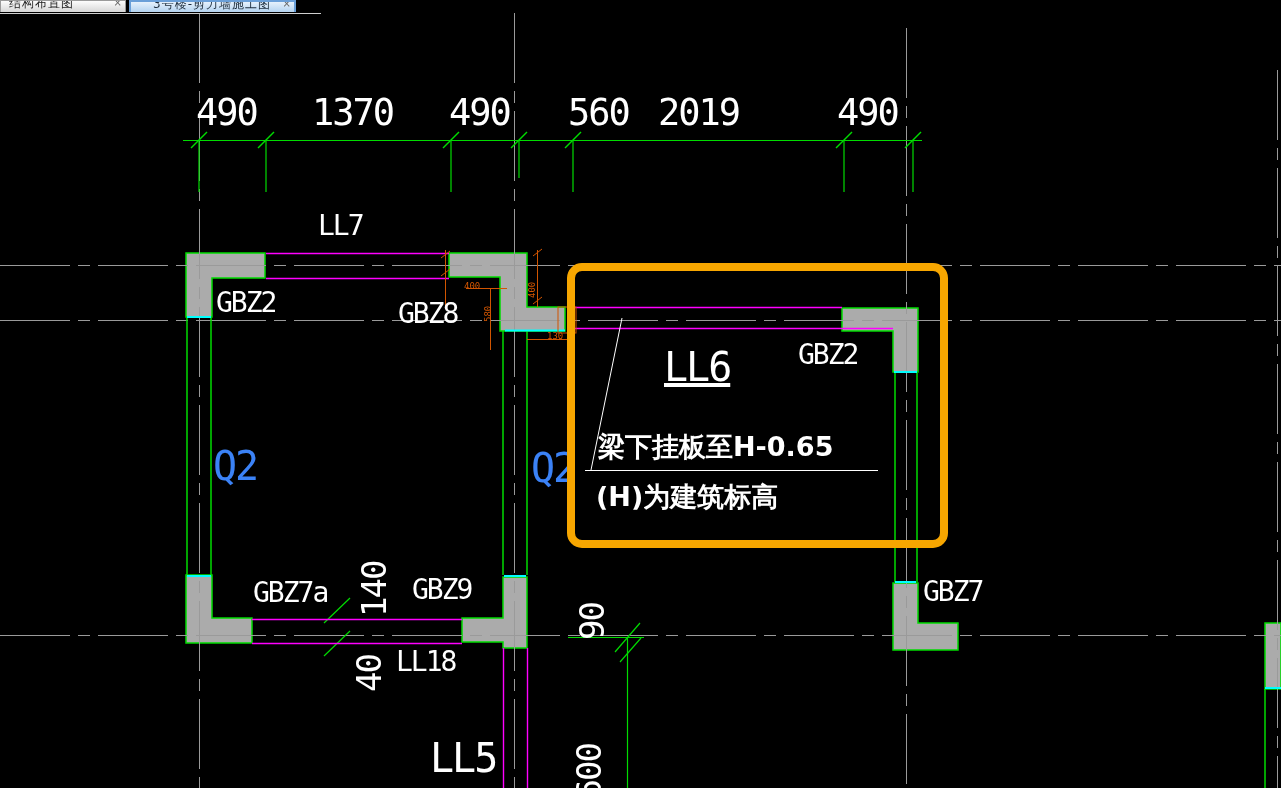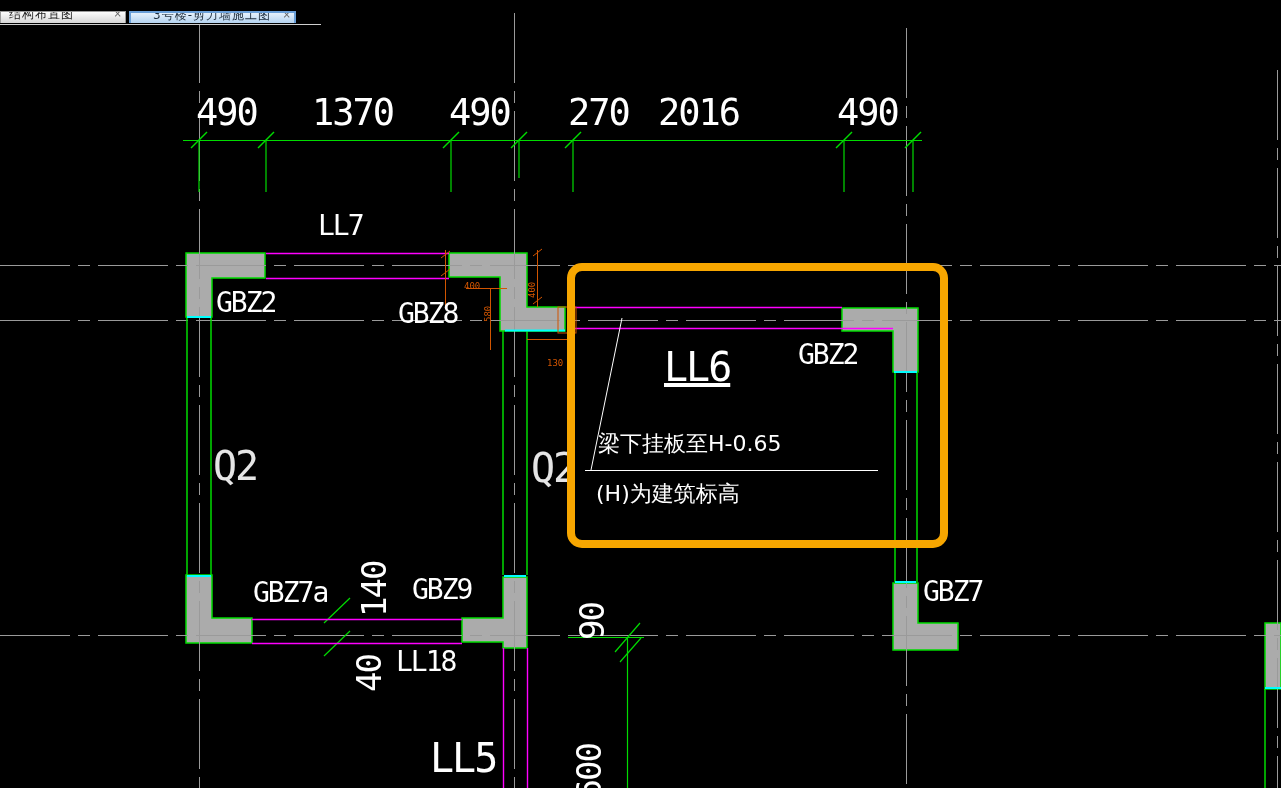--- a/index.html
+++ b/index.html
@@ -1,36 +1,36 @@
 <!DOCTYPE html>
 <html><head>
 <meta charset="utf-8">
 <style>
   html,body{margin:0;padding:0;background:#000;}
   #stage{position:relative;width:1281px;height:788px;background:#000;overflow:hidden;
          font-family:"DejaVu Sans",sans-serif;}
   
-  #tabbar{position:absolute;left:0;top:11px;width:321px;height:13px;z-index:50;
+  #tabbar{position:absolute;left:0;top:0;width:321px;height:13px;z-index:50;
           border-bottom:1px solid #cfcfcf;background:#000;}
   .tab{position:absolute;top:0;height:12px;overflow:hidden;box-sizing:border-box;
        font-size:12px;white-space:nowrap;}
   .tab .tlabel{position:absolute;top:-6px;left:8px;letter-spacing:1px;}
   .tab .tclose{position:absolute;top:-4px;right:3px;font-size:10px;color:#666;}
   #tab-1{left:0;width:126px;background:linear-gradient(#fdfdfd,#d6d6d6);
          border:1px solid #9a9a9a;border-bottom:none;color:#222;}
   #tab-2{left:129px;width:167px;background:linear-gradient(#e6f1fc,#b4d3f0);
          border:2px solid #6a9fd8;border-bottom:none;color:#1a2a3a;}
   
   .t{position:absolute;color:#fff;font-family:"DejaVu Sans Mono",monospace;
      font-weight:normal;letter-spacing:-2px;white-space:nowrap;line-height:1;z-index:10;}
   .dim{font-size:37px;}
   .lbl{font-size:28px;}
-  .cy{color:#e5e5e5;}
+  .cy{color:#3b82f6;}
   .rot{transform:rotate(-90deg);transform-origin:0 0;}
-  .cn{font-family:"DejaVu Sans",sans-serif;font-size:22px;letter-spacing:0;}
+  .cn{font-family:"DejaVu Sans",sans-serif;font-size:27px;letter-spacing:0;font-weight:bold;}
   .odim{color:#d25500;font-size:9px;letter-spacing:0;font-family:"DejaVu Sans Mono",monospace;}
   svg{position:absolute;left:0;top:0;}
   #hibox{z-index:20;}
 </style>
 </head>
 <body>
 
 <div id="stage">
 
   <div style="position:absolute;left:0;top:0;width:1281px;height:788px;">
@@ -133,22 +133,22 @@
         <line x1="445.5" y1="250" x2="445.5" y2="308"></line>
         <line x1="441" y1="258" x2="450" y2="251"></line>
         <line x1="441" y1="276" x2="450" y2="269"></line>
         <rect x="558" y="307" width="18" height="26" fill="none"></rect>
       </g>
     </svg>
 
     <span class="t dim" style="left:196px;top:94px;">490</span>
     <span class="t dim" style="left:312px;top:94px;">1370</span>
     <span class="t dim" style="left:449px;top:94px;">490</span>
-    <span class="t dim" style="left:568px;top:94px;">270</span>
-    <span class="t dim" style="left:658px;top:94px;">2016</span>
+    <span class="t dim" style="left:568px;top:94px;">560</span>
+    <span class="t dim" style="left:658px;top:94px;">2019</span>
     <span class="t dim" style="left:837px;top:94px;">490</span>
 
     <span class="t lbl" style="left:318px;top:212px;">LL7</span>
     <span class="t lbl" style="left:216px;top:289px;">GBZ2</span>
     <span class="t lbl" style="left:398px;top:300px;">GBZ8</span>
     <span class="t lbl cy" style="left:213px;top:446px;font-size:40px;">Q2</span>
     <span class="t lbl cy" style="left:531px;top:448px;font-size:40px;">Q2</span>
     <span class="t lbl" style="left:216px;top:579px;margin-left:37px;">GBZ7a</span>
     <span class="t lbl" style="left:412px;top:576px;">GBZ9</span>
     <span class="t dim rot" style="left:357px;top:617px;font-size:34px;">140</span>
@@ -160,21 +160,21 @@
     <span class="t lbl" style="left:664px;top:347px;font-size:40px;text-decoration:underline;">LL6</span>
     <span class="t lbl" style="left:798px;top:341px;">GBZ2</span>
     <span class="t lbl" style="left:923px;top:578px;">GBZ7</span>
 
     <span class="t cn" style="left:598px;top:433px;">梁下挂板至H-0.65</span>
     <span class="t cn" style="left:596px;top:483px;">(H)为建筑标高</span>
 
     <span class="odim" style="position:absolute;left:464px;top:281px;z-index:10;">400</span>
     <span class="odim rot" style="position:absolute;left:483px;top:322px;z-index:10;">580</span>
     <span class="odim rot" style="position:absolute;left:527px;top:298px;z-index:10;">400</span>
-    <span class="odim" style="position:absolute;left:547px;top:331px;z-index:10;margin-top:27px;">130</span>
+    <span class="odim" style="position:absolute;left:547px;top:331px;z-index:10;">130</span>
 
     <svg id="hibox" width="1281" height="788" viewBox="0 0 1281 788" style="pointer-events:none;">
       <rect x="571" y="267" width="373" height="277" rx="11" fill="none" stroke="#f7a600" stroke-width="8"></rect>
     </svg>
   </div>
 
   <div id="tabbar">
     <div class="tab" id="tab-1">
       <span class="tlabel">结构布置图</span>
       <span class="tclose">×</span>

